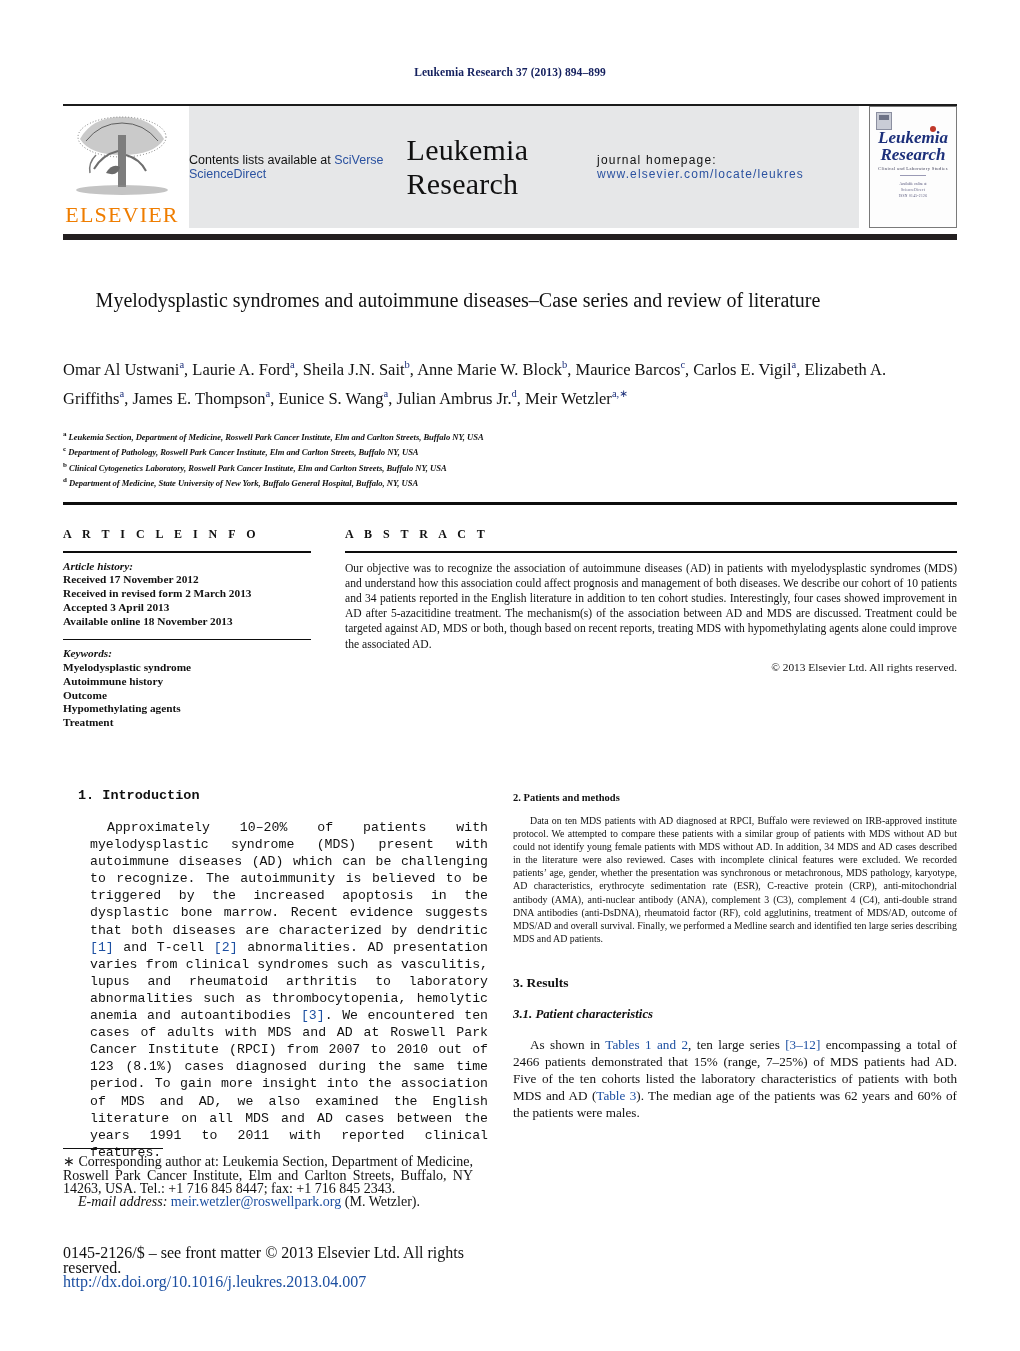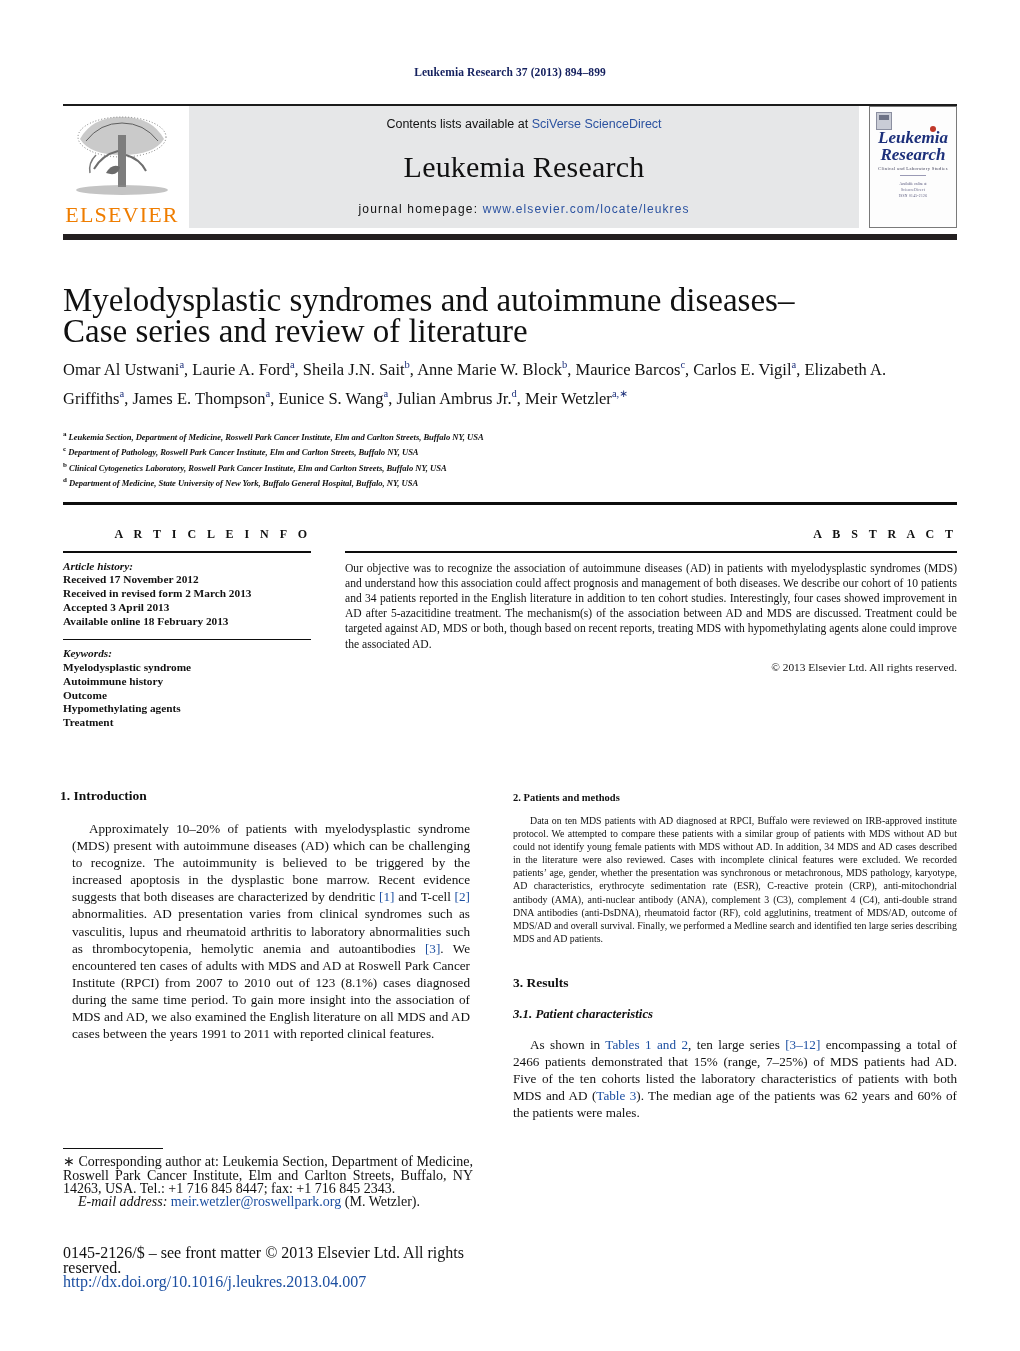--- a/index.html
+++ b/index.html
@@ -73,21 +73,21 @@
     line-height: 1;
     margin-top: 1px;
   }
 
   .journal-band {
     flex: 1 1 auto;
     margin-left: 8px;
     margin-right: 10px;
     background: #e6e7e8;
     display: flex;
-    flex-direction: column;
+    flex-direction: row;
     align-items: center;
     justify-content: space-between;
     padding: 11px 0 12px 0;
     box-sizing: border-box;
   }
   .contents-line {
     font-family: "Liberation Sans", sans-serif;
     font-size: 12.5px;
     color: #111;
   }
@@ -177,23 +177,24 @@
     height: 6px;
     background: #231f20;
   }
 
   
   .title {
     position: absolute;
     top: 285px;
     left: 63px;
     width: 790px;
-    font-size: 33px;
+    font-size: 20px;
     line-height: 31px;
     color: #111;
+    text-align: center;
   }
 
   
   .authors {
     position: absolute;
     top: 353px;
     left: 63px;
     width: 830px;
     font-size: 16.5px;
     line-height: 24px;
@@ -239,21 +240,20 @@
     top: 527px;
     left: 345px;
     width: 612px;
   }
   .sec-head {
     font-family: "Liberation Serif", serif;
     font-size: 12px;
     font-weight: bold;
     letter-spacing: 4px;
     color: #111;
-    text-align: right;
   }
   .hair {
     height: 1.6px;
     background: #0d0d0d;
     margin-top: 9px;
   }
   .hair-short {
     height: 1.6px;
     background: #0d0d0d;
     margin-top: 10px;
@@ -279,22 +279,23 @@
     font-size: 11.4px;
     text-align: right;
     margin-top: 9px;
     color: #111;
   }
 
   
   .col-left {
     position: absolute;
     top: 788px;
-    left: 60px;
+    left: 78px;
     width: 410px;
+    font-family: Liberation Mono, monospace;
   }
   .col-right {
     position: absolute;
     top: 792px;
     left: 513px;
     width: 444px;
   }
   h2.num-head {
     font-size: 13.5px;
     font-weight: bold;
@@ -436,21 +437,21 @@
   <div class="rule-mid"></div>
 
   <div class="info-col">
     <div class="sec-head">A R T I C L E   I N F O</div>
     <div class="hair"></div>
     <div class="info-body">
       <div class="lbl">Article history:</div>
       <div>Received 17 November 2012</div>
       <div>Received in revised form 2 March 2013</div>
       <div>Accepted 3 April 2013</div>
-      <div>Available online 18 February 2013</div>
+      <div>Available online 18 November 2013</div>
     </div>
     <div class="hair-short"></div>
     <div class="info-body" style="margin-top:2px">
       <div class="lbl">Keywords:</div>
       <div>Myelodysplastic syndrome</div>
       <div>Autoimmune history</div>
       <div>Outcome</div>
       <div>Hypomethylating agents</div>
       <div>Treatment</div>
     </div>

